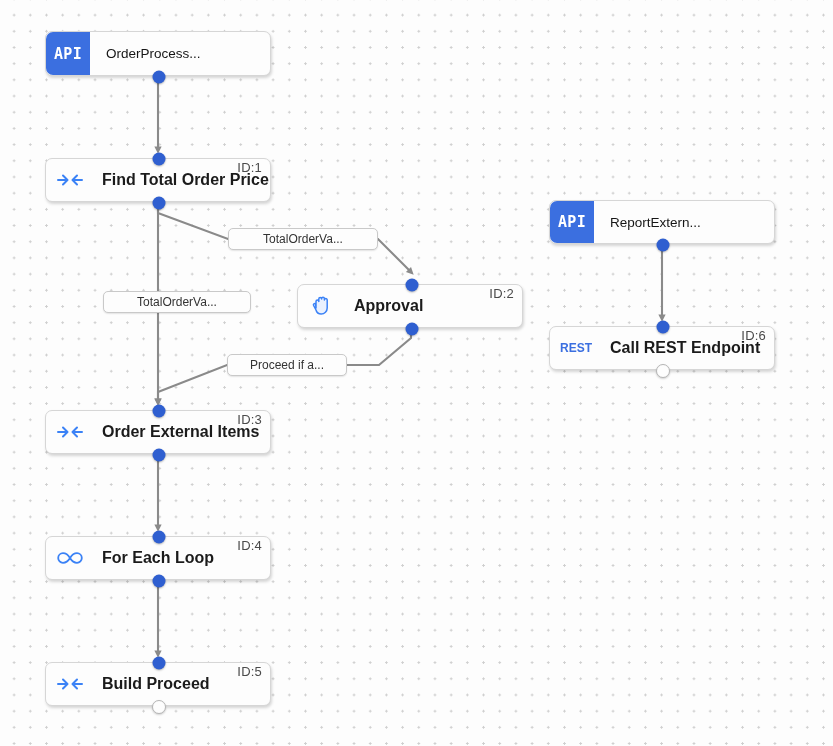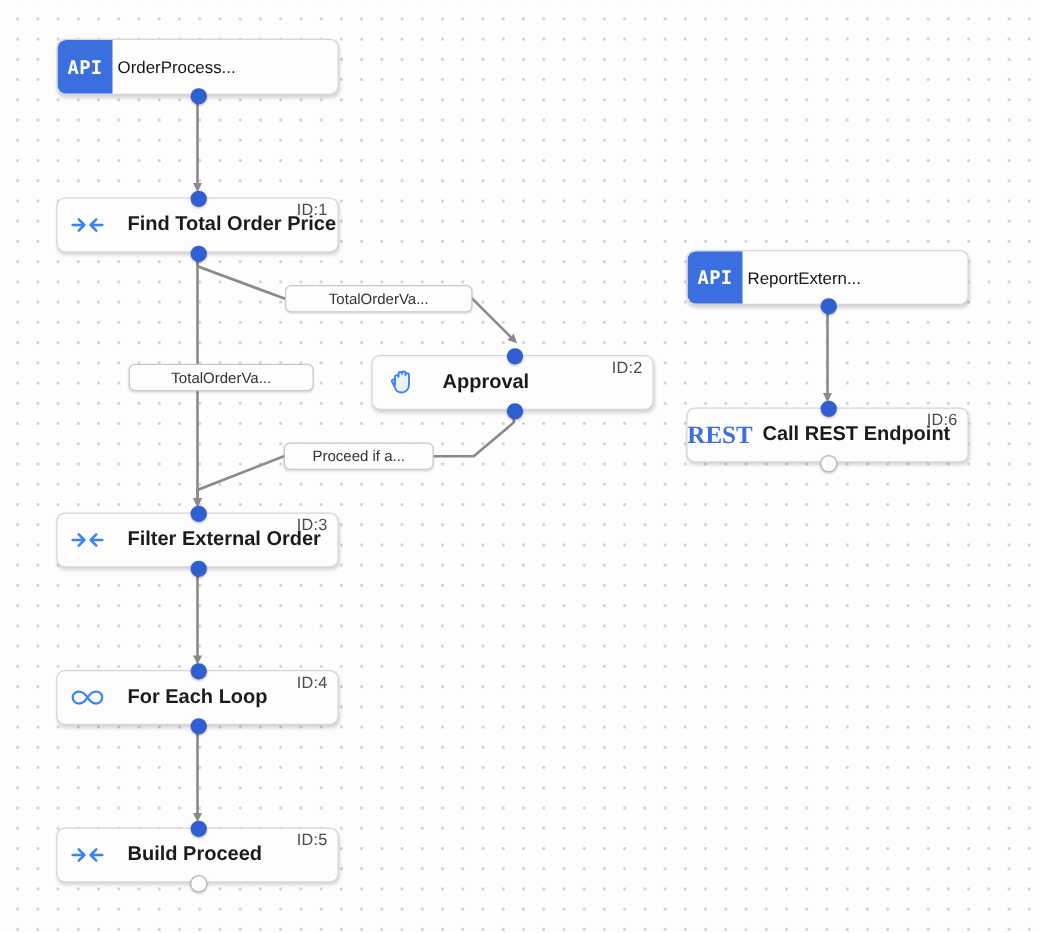--- a/index.html
+++ b/index.html
@@ -63,42 +63,42 @@
     flex: none;
   }
   
   .rest-badge {
     width: 52px;
     flex: none;
     color: #3b6fe0;
     display: flex;
     align-items: center;
     justify-content: center;
-    font-family: Liberation Serif, serif;
+    font-family: Liberation Sans, sans-serif;
     font-weight: 700;
-    font-size: 20px;
+    font-size: 12px;
   }
   .icon-slot {
     width: 48px;
     flex: none;
     display: flex;
     align-items: center;
     justify-content: center;
   }
   .node-title {
     font-size: 16px;
     font-weight: 700;
     color: #1b1b1b;
     white-space: nowrap;
     padding-left: 8px;
   }
   .node-title.api-title {
     font-weight: 400;
     font-size: 13.5px;
-    padding-left: 4px;
+    padding-left: 16px;
     color: #161616;
   }
   .id-label {
     position: absolute;
     top: 1px;
     right: 8px;
     font-size: 13px;
     color: #4a4a4a;
     letter-spacing: 0.2px;
   }
@@ -216,21 +216,21 @@
   </div>
 
   <div class="node" style="left:45px; top:410px; width:226px; height:44px;">
     <div class="node-inner">
       <div class="icon-slot">
         <svg width="26" height="16" viewBox="0 0 26 16">
           <path d="M1,8 L10,8 M6,3.5 L10.5,8 L6,12.5" stroke="#3b82f6" stroke-width="2" fill="none" stroke-linecap="round" stroke-linejoin="round"></path>
           <path d="M25,8 L16,8 M20,3.5 L15.5,8 L20,12.5" stroke="#3b82f6" stroke-width="2" fill="none" stroke-linecap="round" stroke-linejoin="round"></path>
         </svg>
       </div>
-      <div class="node-title">Filter External Order</div>
+      <div class="node-title">Order External Items</div>
     </div>
     <div class="id-label">ID:3</div>
     <div class="port" style="left:113px; top:0px;"></div>
     <div class="port" style="left:113px; top:44px;"></div>
   </div>
 
   <div class="node" style="left:45px; top:536px; width:226px; height:44px;">
     <div class="node-inner">
       <div class="icon-slot">
         <svg width="30" height="16" viewBox="0 0 30 16">

